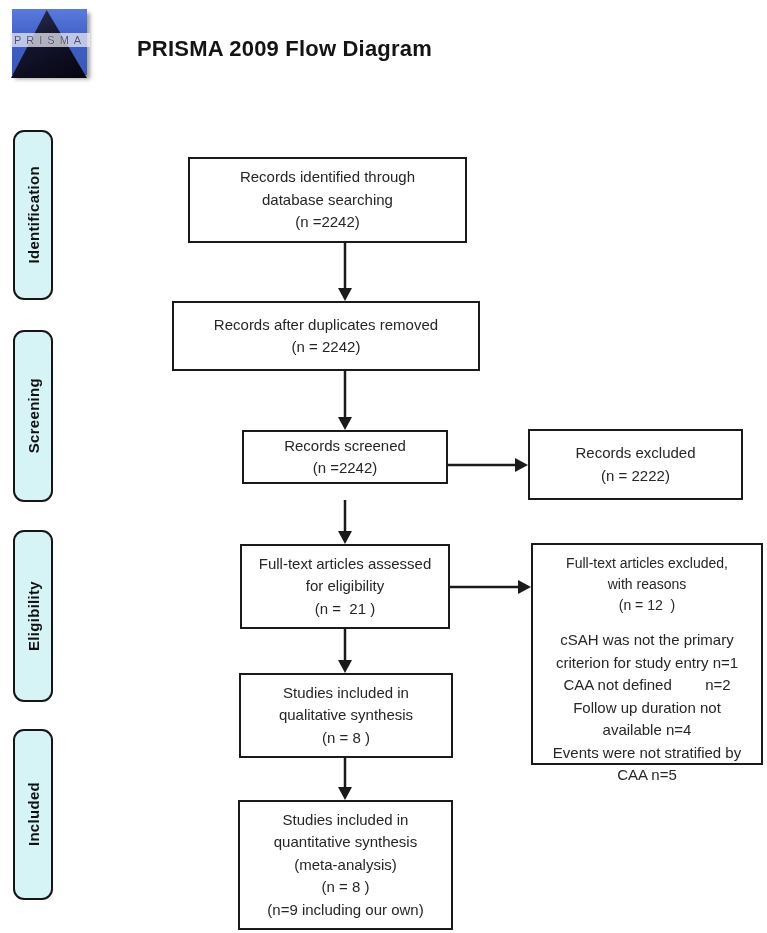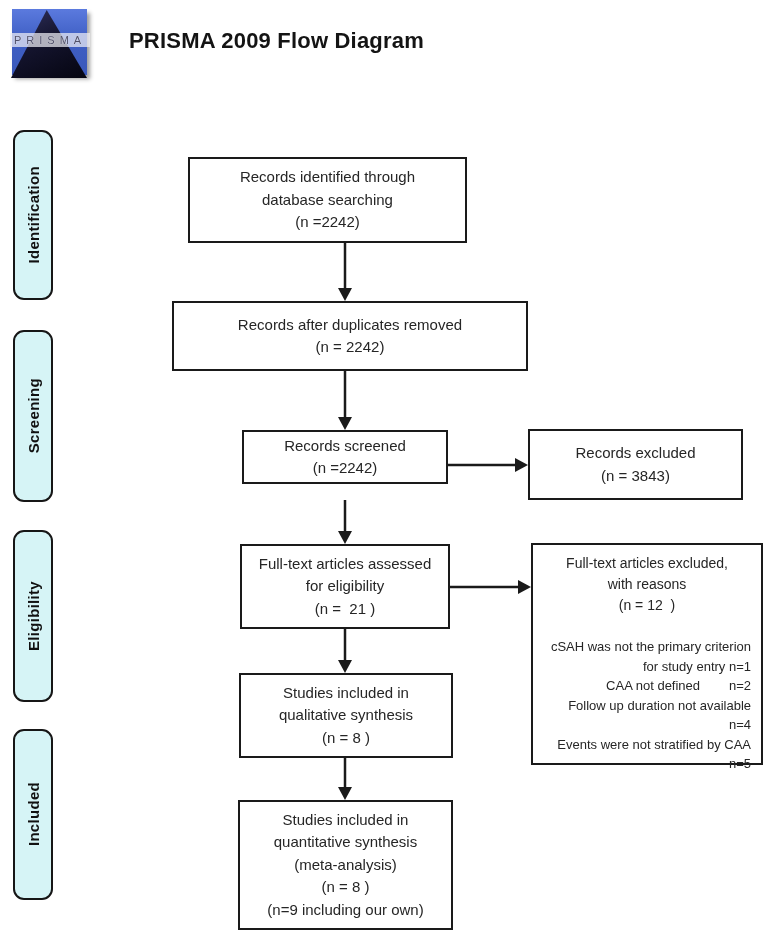--- a/index.html
+++ b/index.html
@@ -20,53 +20,53 @@
   .logo-triangle{position:absolute;left:1px;top:2px;width:76px;height:68px;
     background:linear-gradient(155deg,#32325e 0%,#14142e 45%,#050510 100%);
     clip-path:polygon(47% 0,100% 100%,0 100%);}
   .logo-strip{position:absolute;left:0;top:25px;width:100%;height:14px;
     background:rgba(238,238,245,0.72);display:flex;align-items:center;}
   .logo-strip span{font-size:11px;letter-spacing:5px;color:#50506a;
     padding-left:4px;white-space:nowrap;font-weight:500;
     text-shadow:0 0 1px #f2f2f8;}
 
   
-  .title{position:absolute;left:129px;top:28px;margin:0;
+  .title{position:absolute;left:129px;top:28px;margin:8px;
     font-size:22px;font-weight:700;color:#141414;letter-spacing:0.2px;}
 
   
   .stage{position:absolute;left:13px;width:40px;box-sizing:border-box;
     background:var(--stage-fill);border:2px solid #161616;border-radius:11px;
     display:flex;align-items:center;justify-content:center;}
   .stage span{writing-mode:vertical-rl;transform:rotate(180deg);
     font-weight:700;font-size:15px;color:#111;letter-spacing:0.3px;}
   #stage-identification{top:130px;height:170px;}
   #stage-screening{top:330px;height:172px;}
   #stage-eligibility{top:530px;height:172px;}
   #stage-included{top:729px;height:171px;}
 
   
   .box{position:absolute;box-sizing:border-box;border:2.5px solid var(--ink);
     background:#fff;display:flex;flex-direction:column;align-items:center;
     justify-content:center;text-align:center;font-size:15px;line-height:1.5;
     color:#262626;white-space:pre-wrap;padding:2px 8px;}
   #box-identified{left:188px;top:157px;width:279px;height:86px;}
-  #box-duplicates{left:172px;top:301px;width:356px;height:70px;}
+  #box-duplicates{left:172px;top:301px;width:308px;height:70px;}
   #box-screened{left:242px;top:430px;width:206px;height:54px;}
   #box-records-excluded{left:528px;top:429px;width:215px;height:71px;}
   #box-fulltext{left:240px;top:544px;width:210px;height:85px;}
   #box-qualitative{left:239px;top:673px;width:214px;height:85px;}
   #box-quantitative{left:238px;top:800px;width:215px;height:130px;}
 
   #box-fulltext-excluded{position:absolute;box-sizing:border-box;
     left:531px;top:543px;width:232px;height:222px;
     border:2.5px solid var(--ink);background:#fff;padding:8px 10px 14px;}
   .excl-title{text-align:center;font-size:14px;line-height:1.5;color:#262626;
     white-space:pre-wrap;}
-  .excl-reasons{margin-top:21px;text-align:right;font-size:13px;
+  .excl-reasons{margin-top:13px;text-align:center;font-size:15px;
     line-height:1.5;color:#262626;white-space:pre-wrap;}
 
   
   .arrows{position:absolute;left:0;top:0;pointer-events:none;}
   .arrows line{stroke:var(--ink);stroke-width:2.5;}
   .arrows polygon{fill:var(--ink);}
 </style>
 </head>
 <body>
 
@@ -99,21 +99,21 @@
 database searching
 (n =2242)</div>
 
   <div class="box" id="box-duplicates">Records after duplicates removed
 (n = 2242)</div>
 
   <div class="box" id="box-screened">Records screened
 (n =2242)</div>
 
   <div class="box" id="box-records-excluded">Records excluded
-(n = 3843)</div>
+(n = 2222)</div>
 
   <div class="box" id="box-fulltext">Full-text articles assessed
 for eligibility
 (n =  21 )</div>
 
   <div id="box-fulltext-excluded">
     <div class="excl-title">Full-text articles excluded,
 with reasons
 (n = 12  )</div>
     <div class="excl-reasons">cSAH was not the primary criterion for study entry n=1

